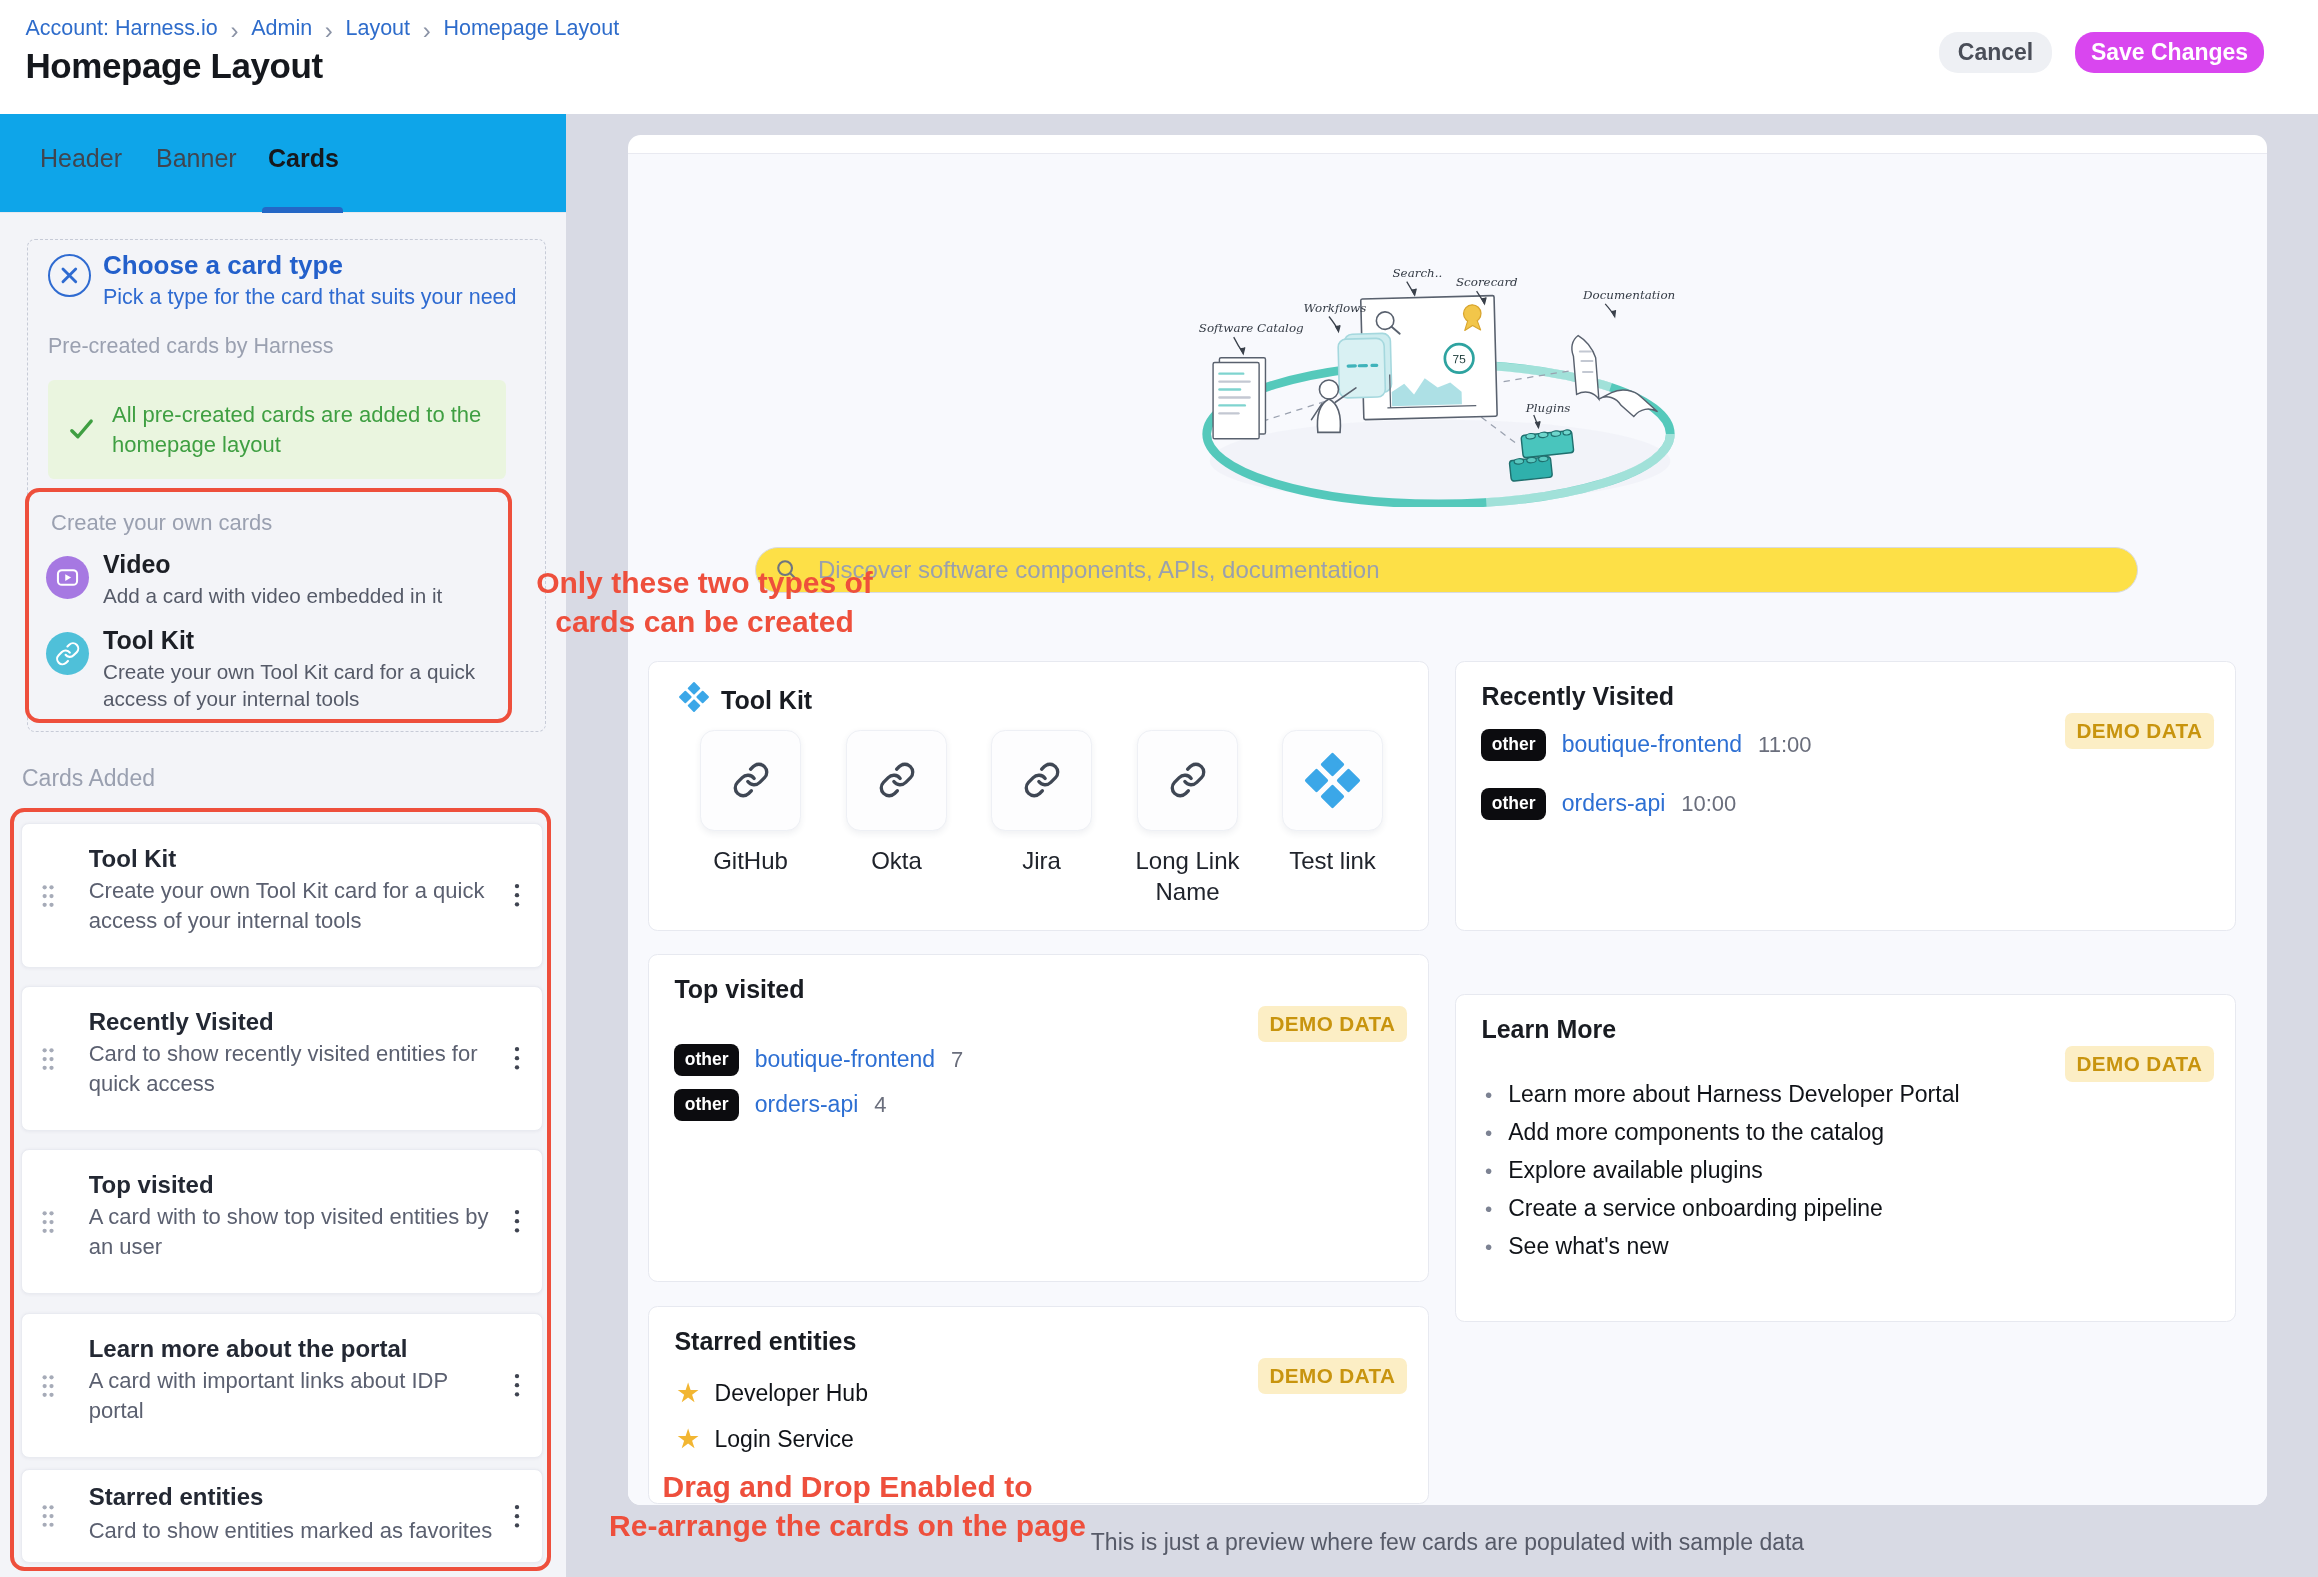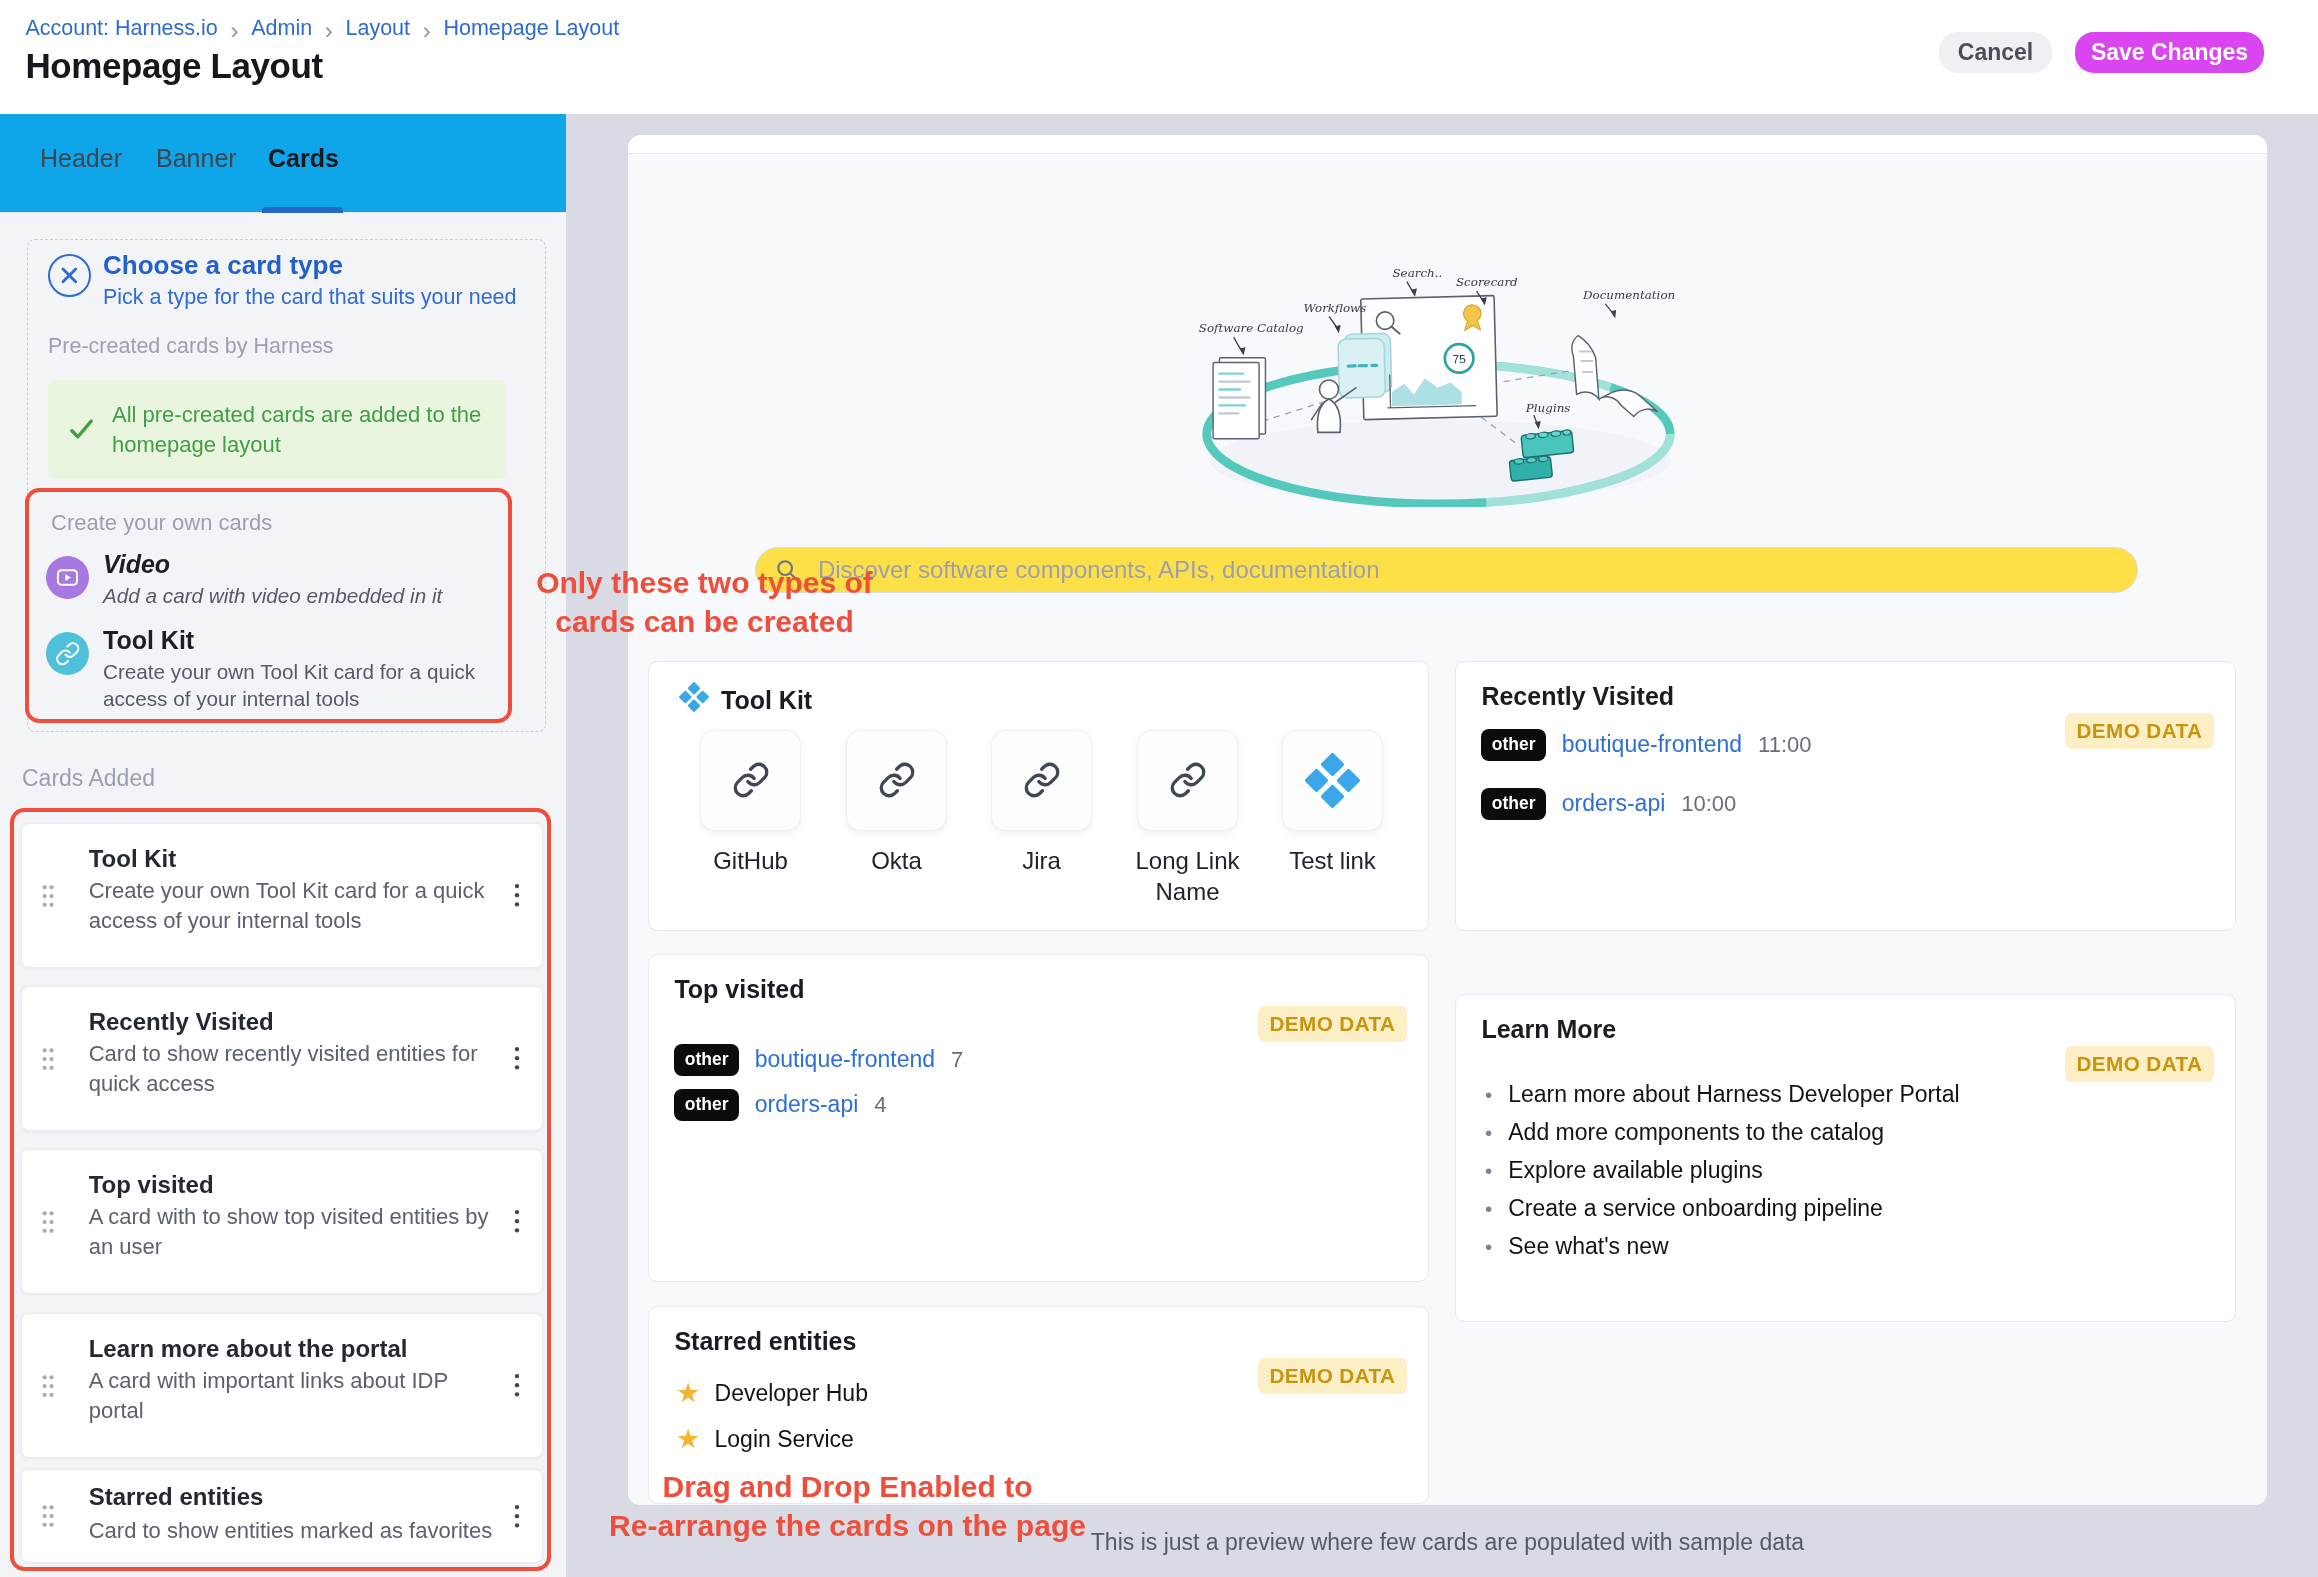--- a/index.html
+++ b/index.html
@@ -30,21 +30,21 @@
   .chooser-title { position:absolute; left:103px; top:250px; font-size:26px; font-weight:700; color:#2360cb; z-index:4;}
   .chooser-sub { position:absolute; left:103px; top:285px; font-size:21.5px; color:#2f6bd1; z-index:4;}
   .muted-label { position:absolute; font-size:21.5px; color:#9aa0b0; z-index:4; }
   .lbl-precreated { left:48px; top:334px; }
   .lbl-create { left:51px; top:510px; font-size:22px; }
   .lbl-cards-added { left:22px; top:765px; font-size:23px; }
   .green-note { position:absolute; left:48px; top:380px; width:458px; height:99px; background:#eaf5df; border-radius:6.4px; display:flex; align-items:center; gap:16px; padding:0 19px; z-index:4;}
   .green-note .txt { font-size:22px; line-height:1.32; color:#3f9f42; }
   .sec-divider { position:absolute; left:46px; top:483px; width:458px; height:0.8px; background:#e2e4eb; }
   .create-row { position:absolute; left:46px; z-index:4; }
-  .row-video { top:550px;font-style:italic; } .row-toolkit { top:626px; }
+  .row-video { top:550px; } .row-toolkit { top:626px; }
   .opt-icon { width:43px; height:43px; border-radius:50%; display:flex; align-items:center; justify-content:center; position:absolute; left:0; top:6.4px; cursor:pointer;}
   .opt-icon.purple { background:#a678e2; }
   .opt-icon.teal { background:#4fc0d9; }
   .opt-title { position:absolute; left:57px; top:0; font-size:25px; font-weight:700; color:#1c1f26; cursor:pointer;}
   .opt-desc { position:absolute; left:57px; top:33px; width:405px; font-size:20.7px; line-height:1.28; color:#555a68; }
   
   .lcard { position:absolute; left:20.7px; width:522px; background:#fff; border:0.8px solid #e9ebf1; border-radius:8px; box-shadow:0 0.8px 3.2px rgba(30,40,70,.05); z-index:4;}
   .lc-1 { top:823px; height:145px; } .lc-2 { top:986px; height:145px; }
   .lc-3 { top:1149px; height:145px; } .lc-4 { top:1313px; height:145px; }
   .lc-5 { top:1469px; height:94px; }

